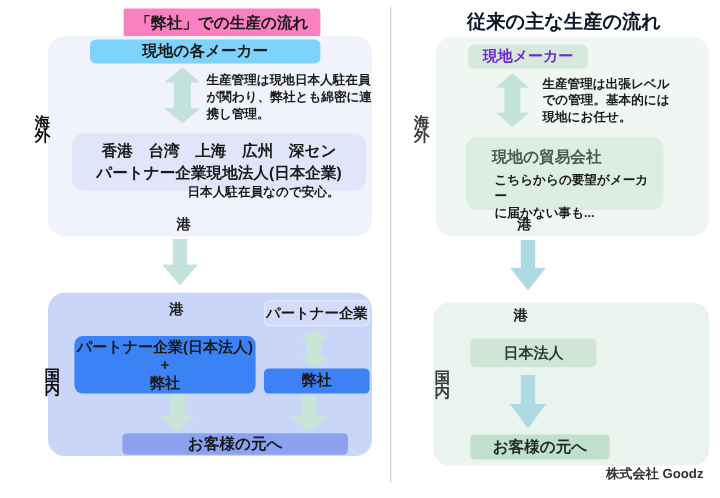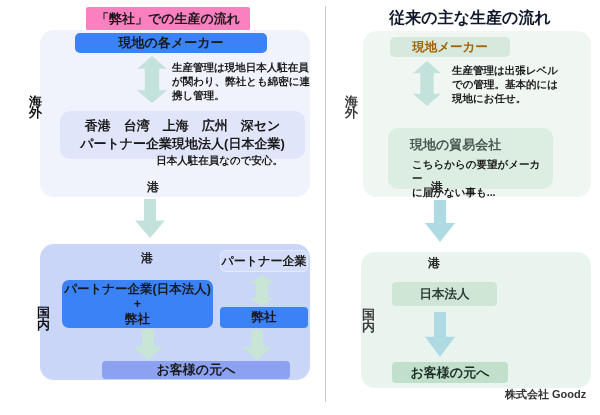--- a/index.html
+++ b/index.html
@@ -12,21 +12,21 @@
 
   
   .container{border-radius:14px;}
   .c-lav{background:#f1f3fc;}
   .c-blue{background:#c9d6f8;}
   .c-mint{background:#f0f7f3;}
   .c-mint2{background:#eaf4ef;}
 
   
   .box{border-radius:5px;display:flex;align-items:center;justify-content:center;}
-  .box-lav{background:#3b82f6;}
+  .box-lav{background:#7dd3fc;}
   .box-lav2{background:#e1e5fa;border-radius:10px;}
   .box-dblue{background:#d3ddfa;}
   .box-mblue{background:#3b82f6;border-radius:7px;}
   .box-cust{background:#8ca2f0;}
   .box-grn1{background:#d7e9dc;}
   .box-grn2{background:#dcede2;border-radius:10px;}
   .box-grn3{background:#cfe6d6;}
   .box-grn4{background:#c0e0cc;}
 
   
@@ -48,21 +48,21 @@
   .port{font-size:12px;font-weight:bold;color:#222;}
   .divider{background:#cccccc;}
   .credit{font-size:11px;font-weight:bold;color:#333;}
   .grn-title{color:#4b5b52;}
 </style>
 </head>
 <body>
 
 <div class="stage">
 
-  <div class="abs title-pink" style="left:86px;top:7px;width:164px;height:24px;text-align:right;">「弊社」での生産の流れ</div>
+  <div class="abs title-pink" style="left:103px;top:7px;width:164px;height:24px;text-align:right;">「弊社」での生産の流れ</div>
 
   <div class="abs container c-lav" style="left:40px;top:30px;width:270px;height:167px;"></div>
 
   <div class="abs vlabel" style="left:28px;top:85px;height:60px;">海外</div>
 
   <div class="abs box box-lav txt" style="left:75px;top:33px;width:192px;height:20px;font-size:13px;">現地の各メーカー</div>
 
   <div class="abs arr-dv fill-teal" style="left:137px;top:56px;width:30px;height:47px;"></div>
 
   <div class="abs note preline" style="left:172px;top:60px;width:140px;">生産管理は現地日本人駐在員
@@ -101,29 +101,29 @@
   <div class="abs box box-cust txt" style="left:102px;top:361px;width:188px;height:18px;font-size:13px;border-radius:4px;">お客様の元へ</div>
 
   <div class="abs divider" style="left:325px;top:6px;width:1px;height:396px;"></div>
 
   <div class="abs title-gray center" style="left:355px;top:8px;width:230px;">従来の主な生産の流れ</div>
 
   <div class="abs container c-mint" style="left:363px;top:31px;width:228px;height:166px;"></div>
 
   <div class="abs vlabel vlabel-gray" style="left:344px;top:85px;height:60px;">海外</div>
 
-  <div class="abs box box-grn1 txt" style="left:390px;top:37px;width:120px;height:20px;font-size:12.5px;color:#a16207;">現地メーカー</div>
+  <div class="abs box box-grn1 txt" style="left:390px;top:37px;width:100px;height:20px;font-size:12.5px;color:#6d28d9;">現地メーカー</div>
 
   <div class="abs arr-dv fill-teal" style="left:413px;top:61px;width:28px;height:45px;"></div>
 
   <div class="abs note preline" style="left:452px;top:63px;width:135px;">生産管理は出張レベル
 での管理。基本的には
 現地にお任せ。</div>
 
-  <div class="abs box-grn2" style="position:absolute;left:388px;top:128px;width:165px;height:61px;">
+  <div class="abs box-grn2" style="position:absolute;left:388px;top:114px;width:165px;height:61px;">
     <div class="txt grn-title" style="padding:8px 0 0 22px;font-size:13px;">現地の貿易会社</div>
     <div class="note preline" style="padding:3px 12px 0 24px;">こちらからの要望がメーカー
 に届かない事も...</div>
   </div>
 
   <div class="abs port" style="left:431px;top:179px;">港</div>
 
   <div class="abs arr-dn fill-blue" style="left:425px;top:200px;width:30px;height:42px;"></div>
 
   <div class="abs container c-mint2" style="left:361px;top:252px;width:230px;height:136px;"></div>

